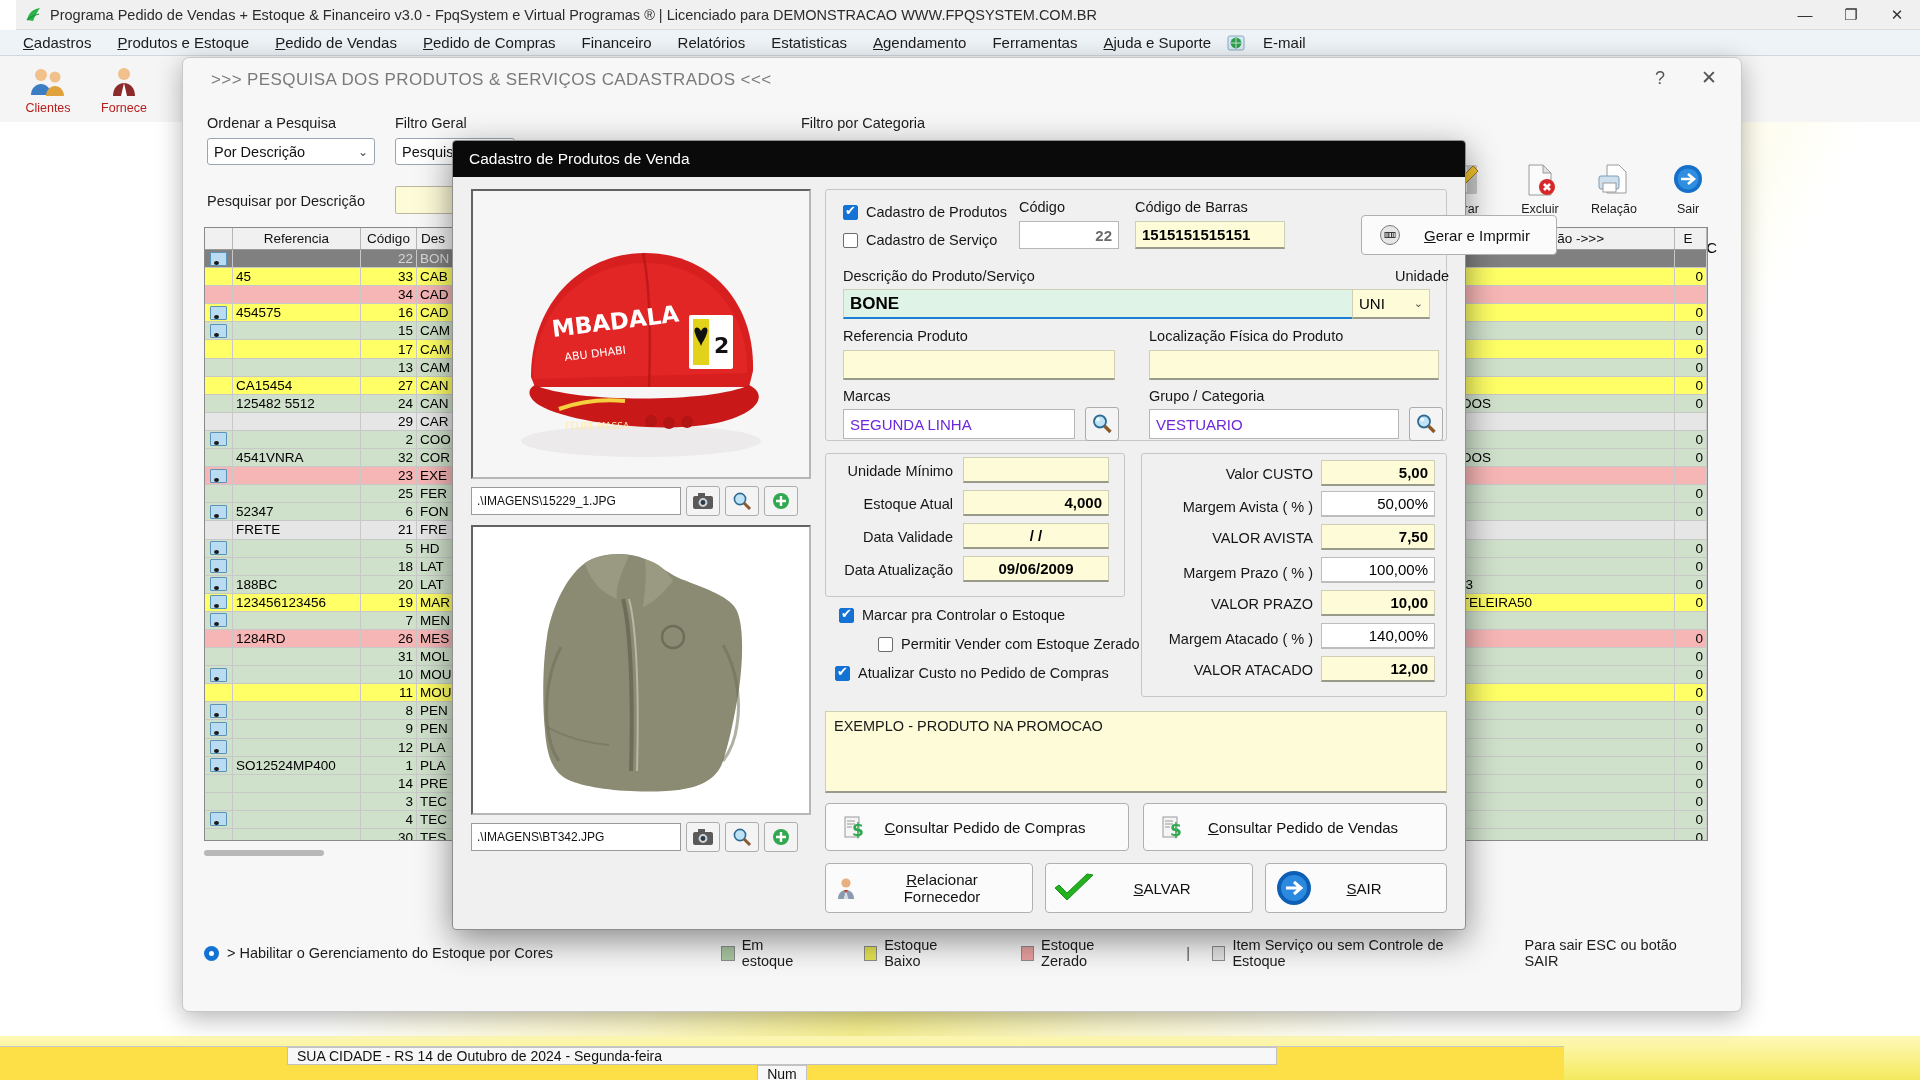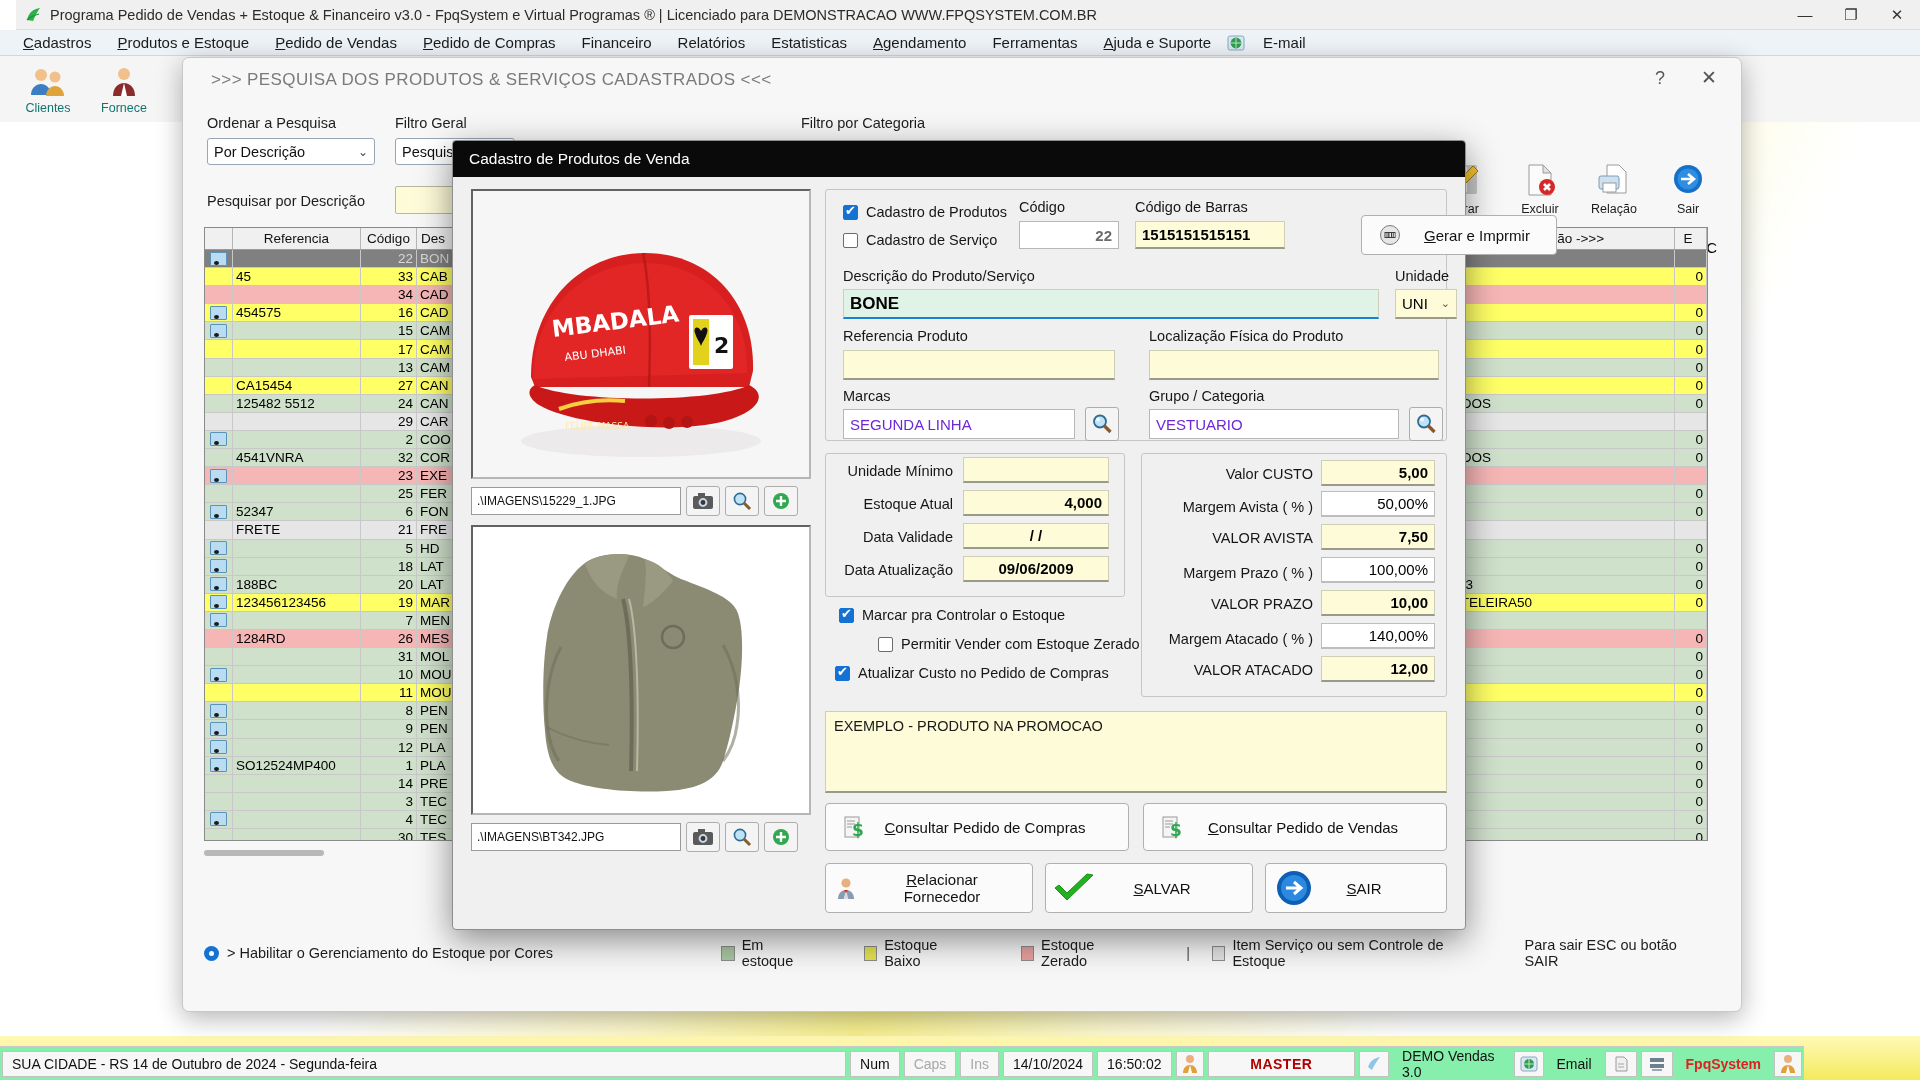--- a/index.html
+++ b/index.html
@@ -32,21 +32,21 @@
   #menubar {
     height:26px; background:#eef3f7; border-bottom:1px solid #cfd8e0;
     display:flex; align-items:center; padding-left:10px; font-size:15px; color:#1b1b1b;
   }
   #menubar .mi{ padding:2px 13px; cursor:default; white-space:nowrap;}
   #menubar .mi u{ text-decoration:underline;}
   #menubar .mglobe{ width:22px;height:20px; margin:0 2px; display:inline-block;}
 
   
   #toolbar{ position:absolute; left:0; top:56px; width:1920px; height:66px; background:#f5f5f5; display:flex; align-items:center; padding-left:10px;}
-  .tbtn{ width:76px; text-align:center; font-size:12.5px; color:#0f766e;}
+  .tbtn{ width:76px; text-align:center; font-size:12.5px; color:#b91c1c;}
   .tbtn .ic{ height:38px; display:flex; align-items:center; justify-content:center;}
 
   
   #searchwin{
     position:absolute; left:182px; top:57px; width:1560px; height:955px;
     background:#f7f7f7; border:1px solid #c9c9c9; border-radius:7px;
     box-shadow:0 6px 26px rgba(0,0,0,.30);
   }
   #searchwin .sw-title{ position:absolute; left:28px; top:12px; font-size:17px; color:#7a7a7a; letter-spacing:.4px;}
   #searchwin .sw-help{ position:absolute; right:76px; top:10px; font-size:18px; color:#555;}
@@ -128,21 +128,21 @@
   .bigbtn{
     position:absolute; background:#fbfbfb; border:1px solid #b0b0b0; border-radius:4px;
     display:flex; align-items:center; font-size:15px; color:#111;
   }
   .bigbtn .bi{ width:56px; display:flex; align-items:center; justify-content:center;}
   .bigbtn .bt{ flex:1; text-align:center; padding-right:40px;}
   .bigbtn .bt u{ text-decoration:underline;}
   .notes{ position:absolute; background:#fdfbd8; border:1px solid #cfcfb5; border-bottom:2px solid #9a9a8a; font-size:14.5px; padding:6px 8px; color:#1a1a1a;}
 
   
-  #statusbar{ position:absolute; left:0; bottom:0; width:1804px; height:34px; background:#86efac; border-top:1px solid #c8c8c8; display:flex; align-items:center; font-size:14px; color:#111;}
+  #statusbar{ position:absolute; left:0; bottom:0; width:1564px; height:34px; background:#fde047; border-top:1px solid #c8c8c8; display:flex; align-items:center; font-size:14px; color:#111;flex-direction:column;}
   #statusbar .cell{ height:26px; margin:0 2px; border:1px solid #c2c2c2; background:#f7f7f7; display:flex; align-items:center; justify-content:center; padding:0 9px;}
   #statusbar .flat{ border:none; background:transparent;}
   .dim{ color:#a8a8a8;}
   .mastercell{ background:#00e000; color:#b00000; font-weight:bold; width:170px; justify-content:center; letter-spacing:.5px;}
   .fpq{ color:#d22; font-weight:bold;}
 </style>
 </head>
 <body>
 
 <div id="desktop"></div>
@@ -785,21 +785,21 @@
             </g>
           </svg>
       </span>
       <span class="bt" style="padding-right:20px"><u>G</u>erar e Imprmir</span>
     </div>
 
     <div class="mlabel" style="left:390px; top:127px;">Descrição do Produto/Serviço</div>
     <div class="fld mint" style="left:390px; top:148px; width:536px; height:30px; font-weight:bold; font-size:17px;">BONE</div>
 
     <div class="mlabel" style="left:942px; top:127px;">Unidade</div>
-    <div class="fld" style="left:942px; top:148px; width:62px; height:30px; justify-content:space-between;">
+    <div class="fld" style="left:899px; top:148px; width:78px; height:30px; justify-content:space-between;">
       <span>UNI</span>
       <span style="font-size:11px;color:#555">⌄</span>
     </div>
 
     <div class="mlabel" style="left:390px; top:187px;">Referencia Produto</div>
     <div class="fld" style="left:390px; top:209px; width:272px; height:30px;"></div>
 
     <div class="mlabel" style="left:696px; top:187px;">Localização Física do Produto</div>
     <div class="fld" style="left:696px; top:209px; width:290px; height:30px;"></div>
 

